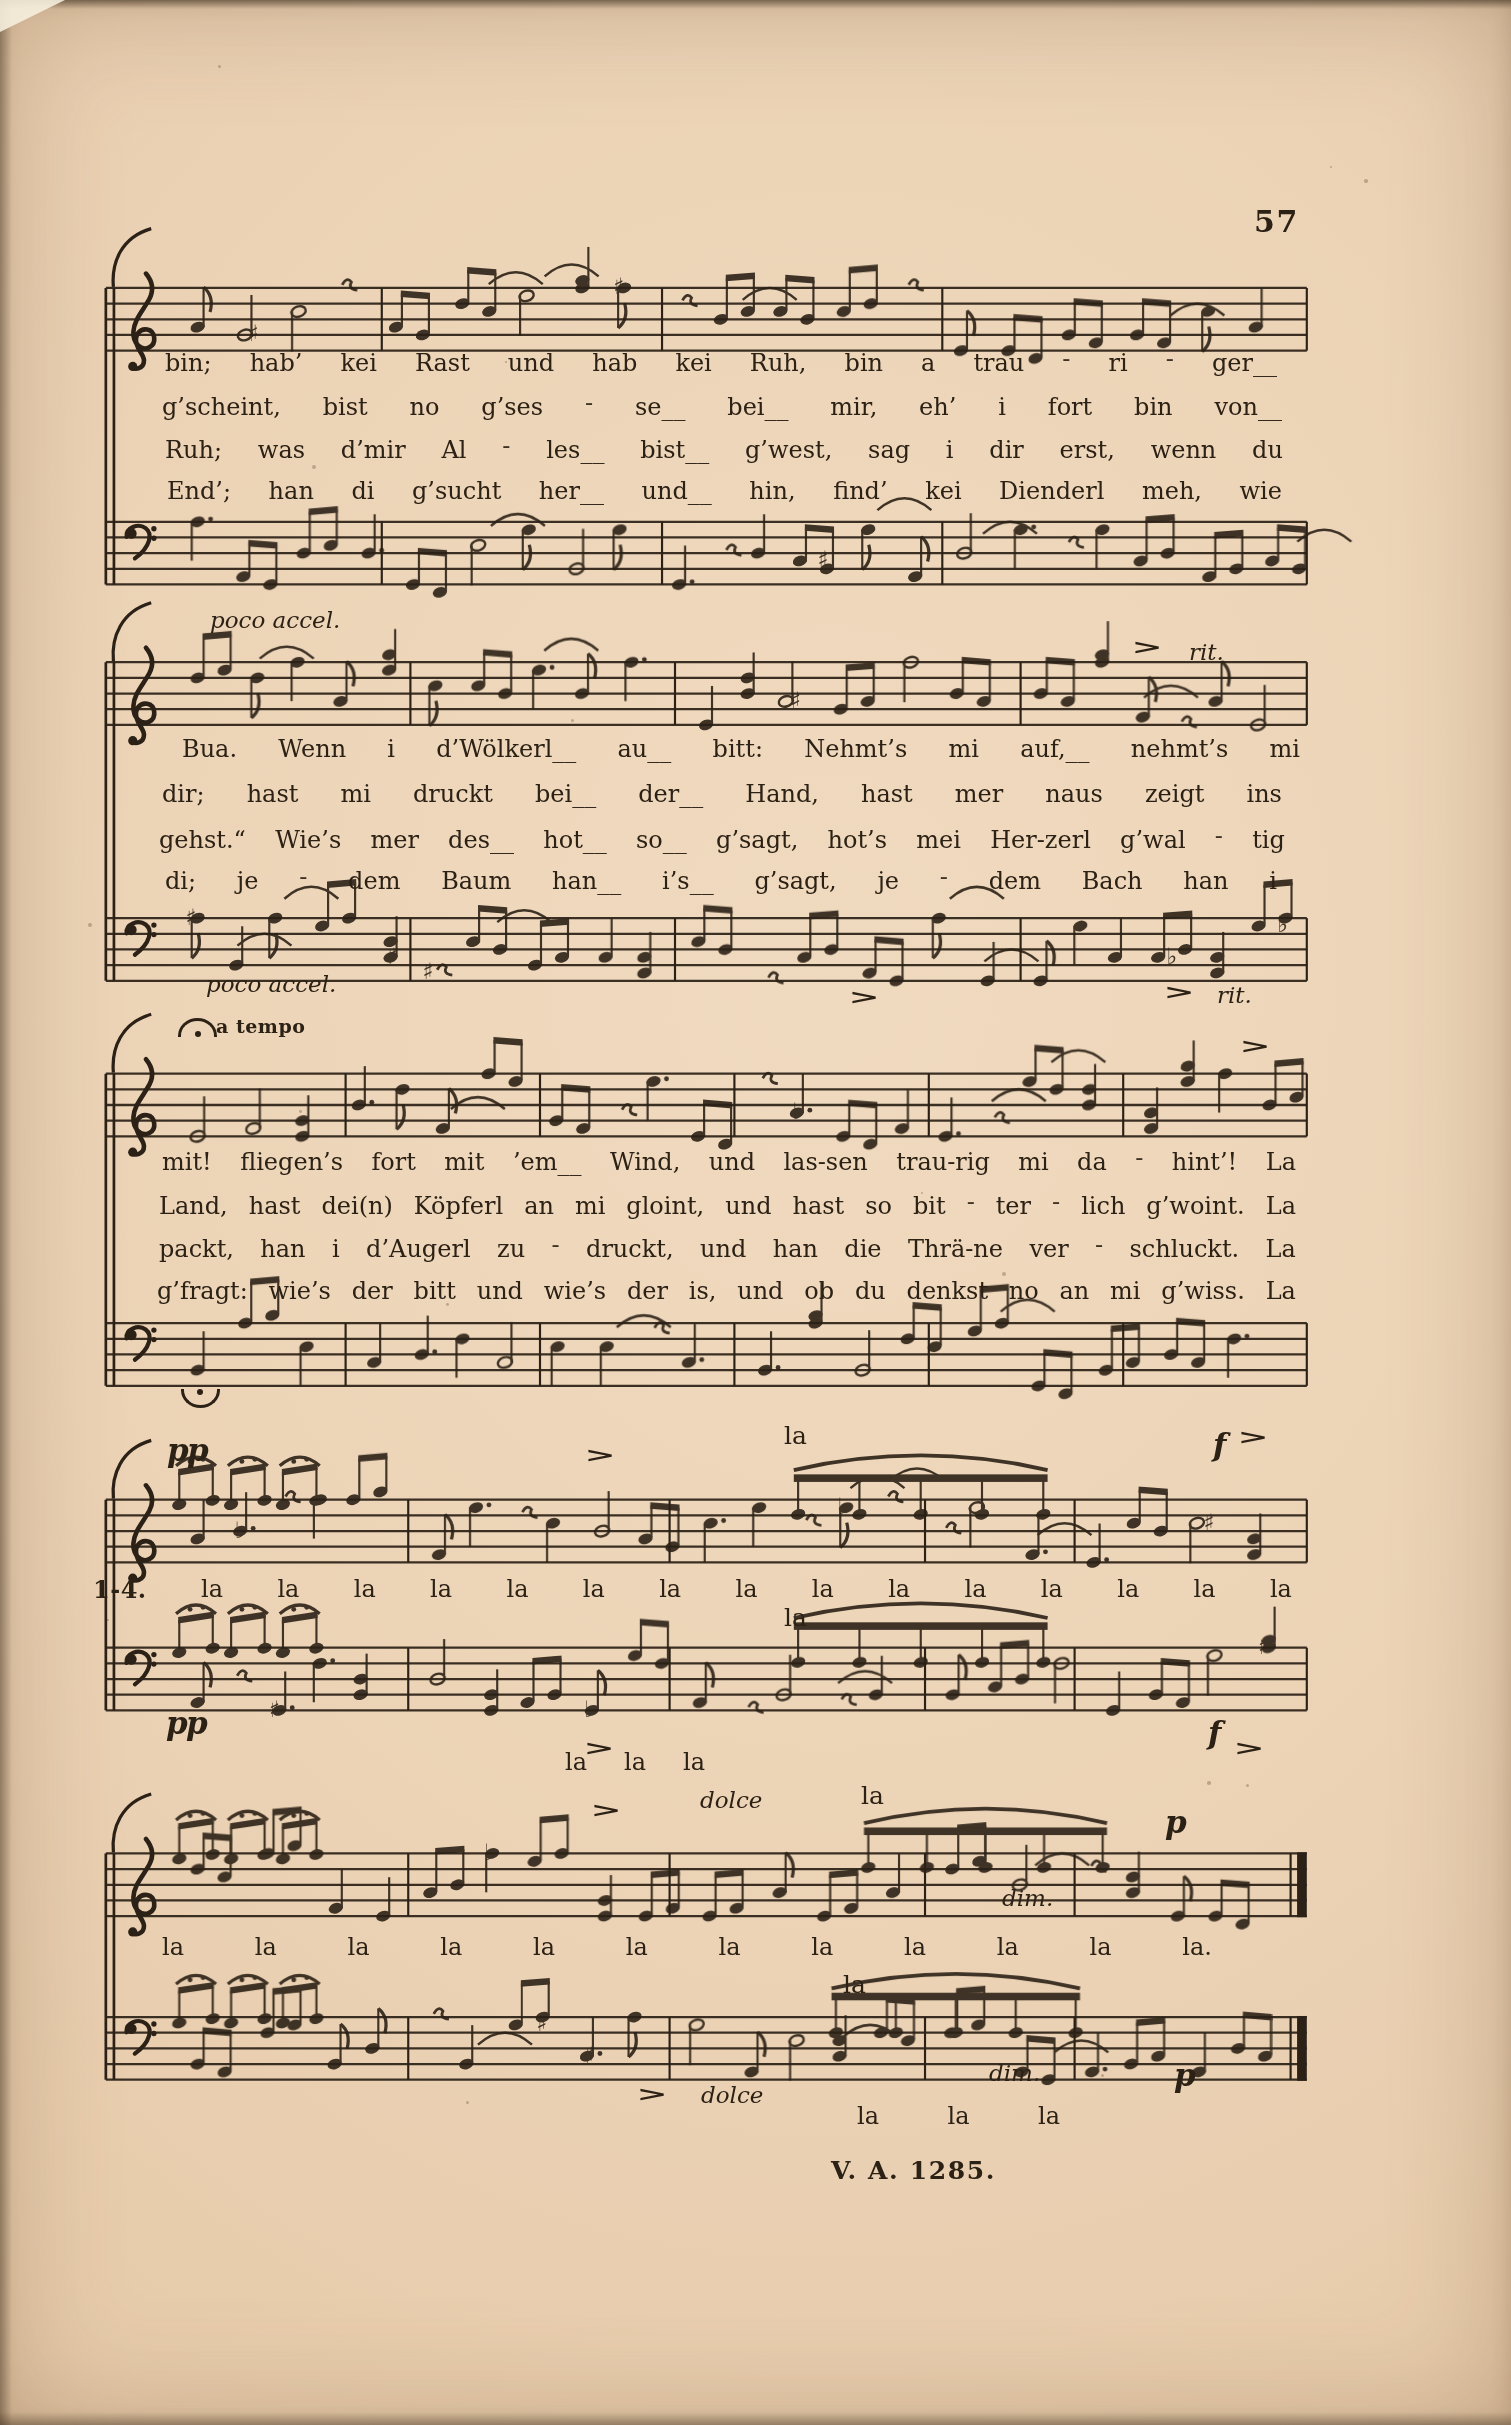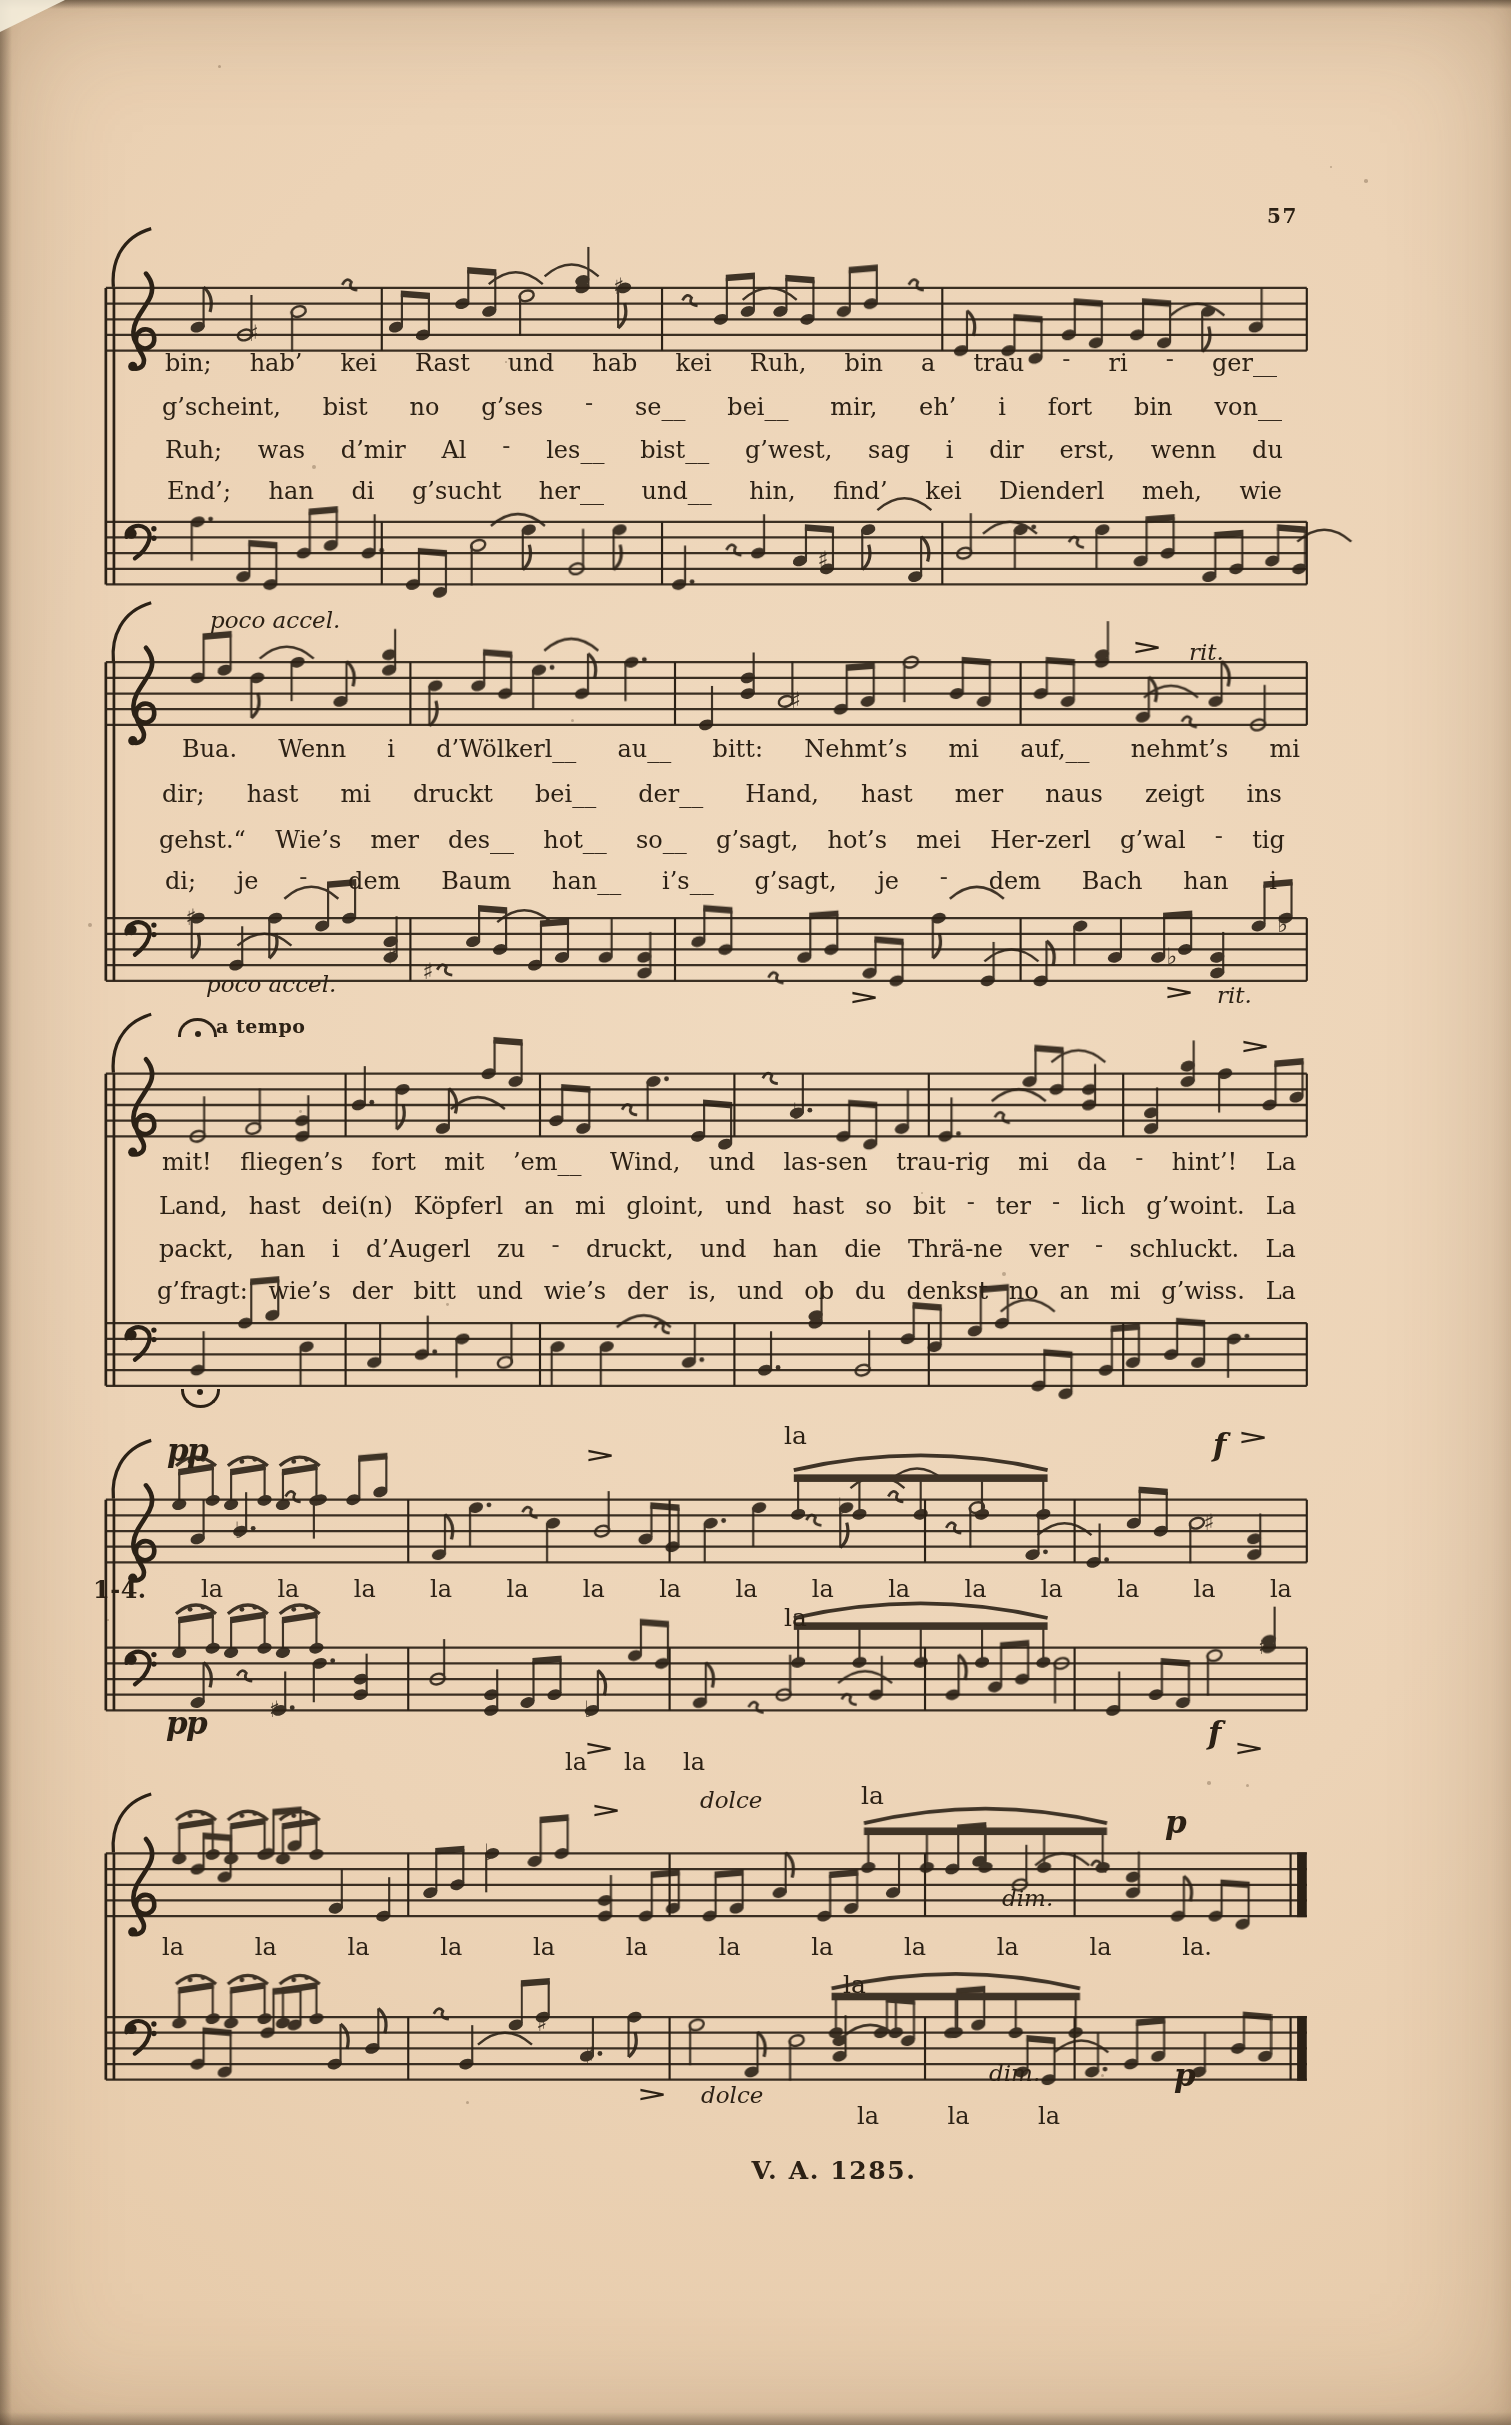--- a/index.html
+++ b/index.html
@@ -14,22 +14,22 @@
   .lyrics{display:flex;justify-content:space-between;font-size:24px;color:#2c2115;
           white-space:pre;z-index:3;}
   .lyrics span{display:inline-block;}
   .dash{transform:translateY(-3.8px);opacity:.9;}
   .verse-num{font-weight:bold;letter-spacing:0.5px;}
   .tempo-i{font-style:italic;font-size:23px;}
   .tempo-b{font-weight:bold;font-size:19px;letter-spacing:0.5px;}
   .dyn{font-style:italic;font-weight:bold;font-size:31px;letter-spacing:-1.6px;text-align:right;}
   .accent{font-weight:bold;font-size:24px;transform:scaleX(1.55) scaleY(.85);}
   .la{font-size:25px;}
-  .pgnum{font-weight:bold;font-size:20px;letter-spacing:1.6px;margin-left:13px;}
-  .footer{font-weight:bold;font-size:25px;text-align:center;letter-spacing:1.6px;}
+  .pgnum{font-weight:bold;font-size:30px;letter-spacing:1.6px;}
+  .footer{font-weight:bold;font-size:25px;text-align:right;letter-spacing:1.6px;}
   .fermata{width:33px;height:16px;border:3.8px solid #2c2115;border-bottom:none;
            border-radius:33px 33px 0 0/30px 30px 0 0;z-index:3;}
   .fermata::after{content:"";position:absolute;left:50%;bottom:0.5px;transform:translateX(-50%);
            width:6px;height:6px;border-radius:50%;background:#2c2115;}
   .inv{transform:rotate(180deg);}
   .top-shade{left:0;right:0;top:0;height:8.6px;z-index:4;
     background:linear-gradient(180deg,rgba(38,26,14,.5),rgba(38,26,14,0));}
   .bottom-shade{left:0;right:0;bottom:0;height:14px;z-index:4;
     background:linear-gradient(0deg,rgba(38,26,14,.35),rgba(38,26,14,0));}
   .left-shade{left:0;top:0;bottom:0;width:12px;z-index:4;

